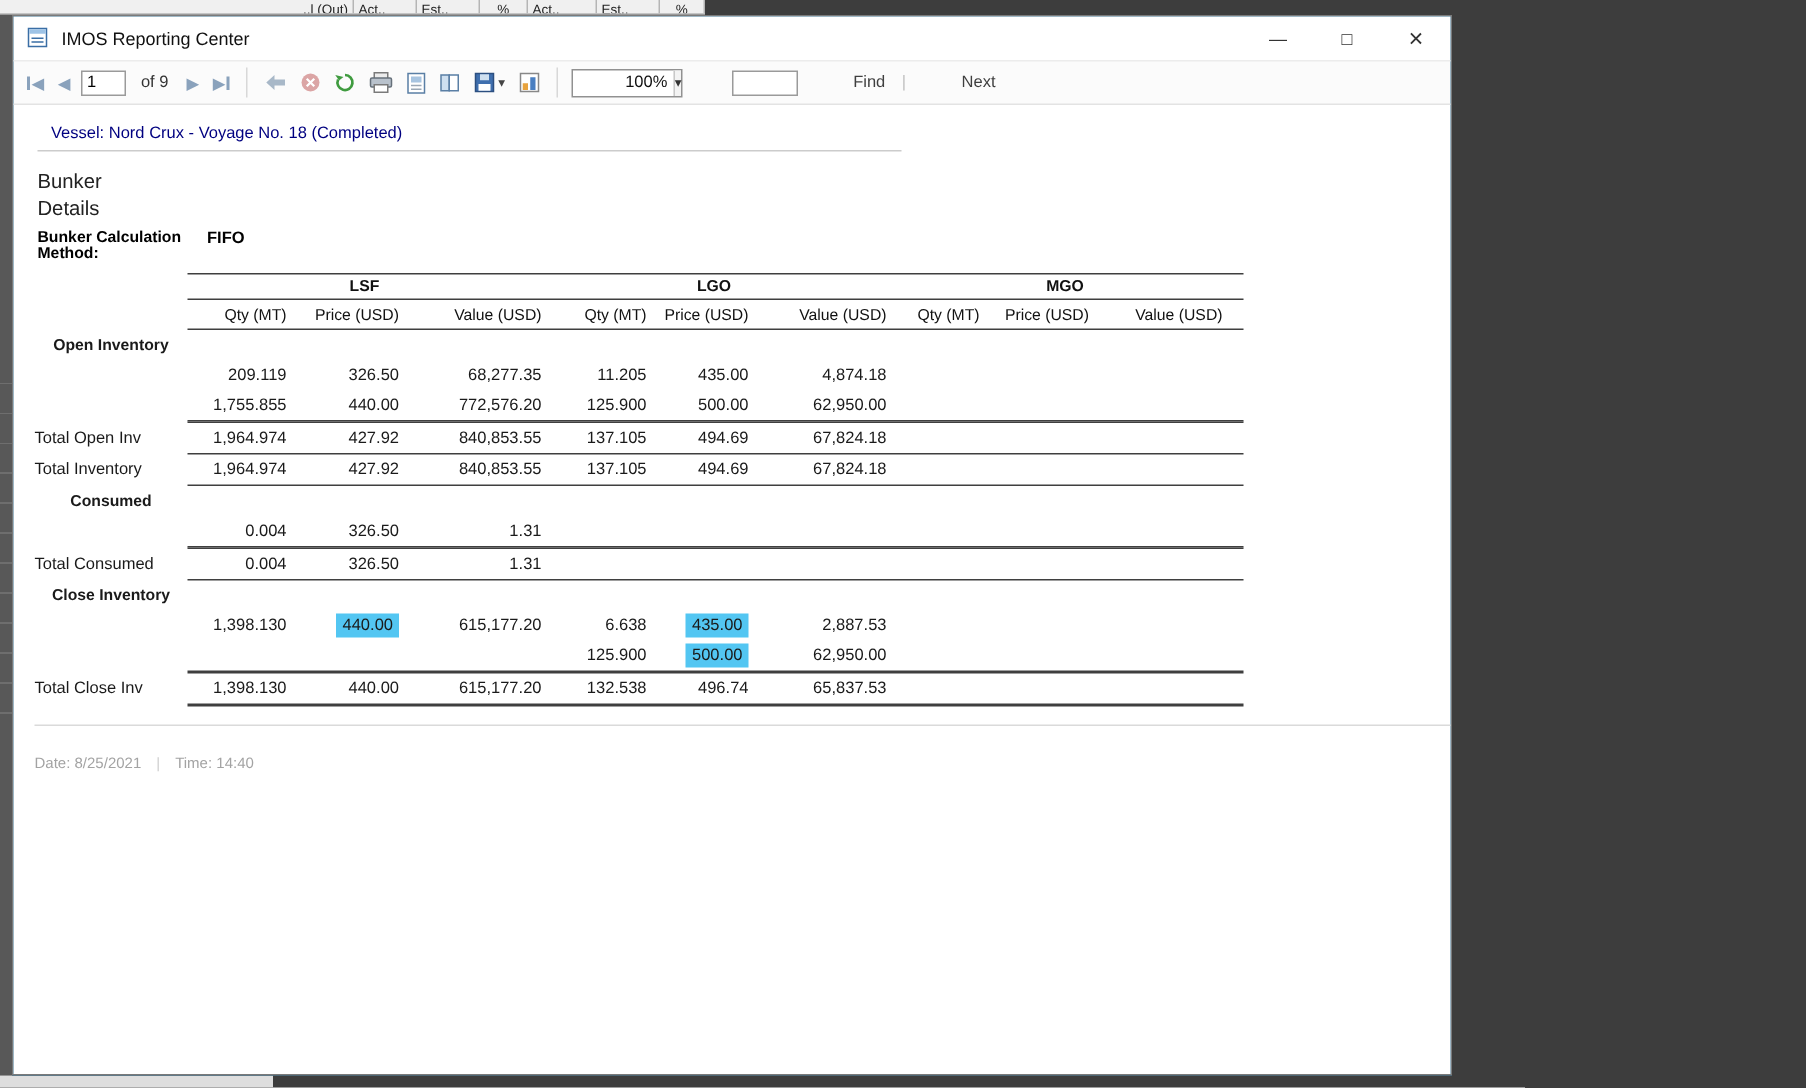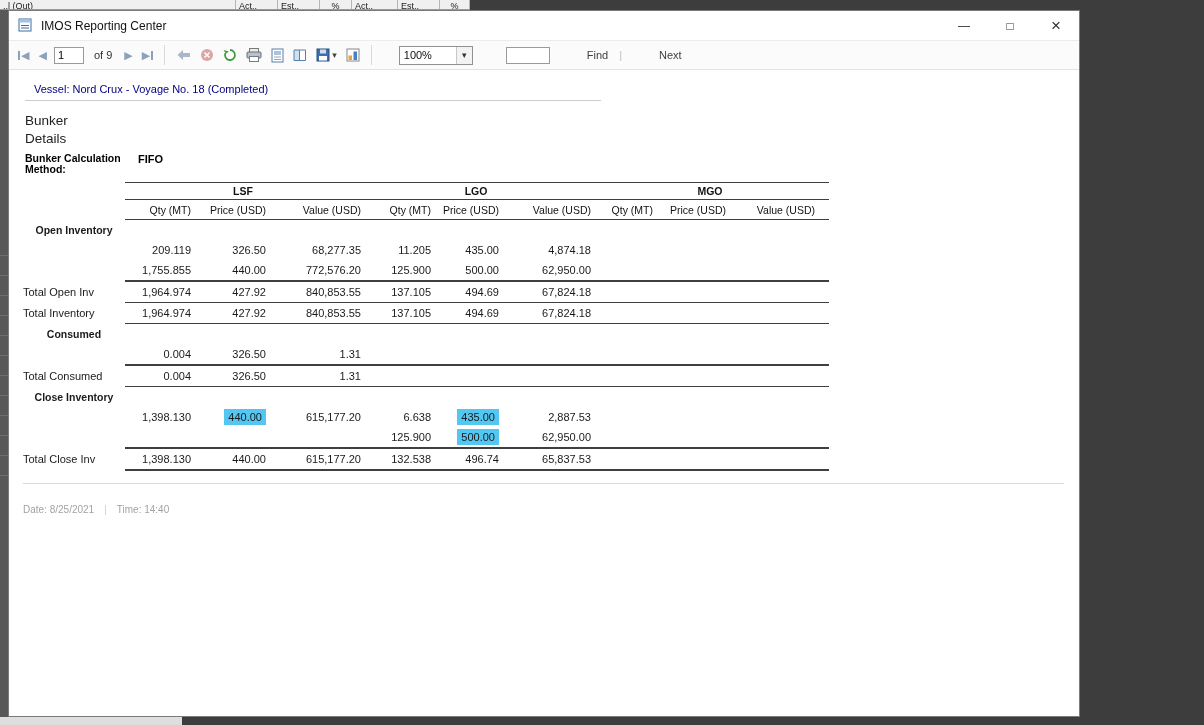--- a/index.html
+++ b/index.html
@@ -8,34 +8,34 @@
   body {
     width:1204px; height:725px; position:relative; overflow:hidden;
     background:#3d3d3d; font-family:"Liberation Sans", sans-serif;
   }
 
   
   .bg-top { position:absolute; top:0; left:0; width:470px; height:10px;
     background:#f0f0f0; display:flex; overflow:hidden; border-bottom:1px solid #9a9a9a; }
   .bg-cell { font-size:9px; line-height:12px; color:#222; border-right:1px solid #b5b5b5;
     padding:0 3px; white-space:nowrap; overflow:hidden; }
-  .bg-cell:nth-child(1){ width:236px; }
+  .bg-cell:nth-child(1){ width:236px; text-align:right; }
   .bg-cell:nth-child(2){ width:42px; }
   .bg-cell:nth-child(3){ width:42px; }
   .bg-cell:nth-child(4){ width:32px; text-align:center; }
   .bg-cell:nth-child(5){ width:46px; }
   .bg-cell:nth-child(6){ width:42px; }
   .bg-cell:nth-child(7){ width:30px; text-align:center; }
   .bg-left { position:absolute; top:10px; left:0; width:8px; height:707px; background:#585858; }
   .bg-ticks { position:absolute; top:245px; left:0; width:8px; height:235px;
     background:repeating-linear-gradient(to bottom,#6e6e6e 0 1px,transparent 1px 20px); }
   .bg-bottom { position:absolute; left:0; top:717px; width:182px; height:8px; background:#dedede; }
 
   
-  .window { position:absolute; left:8px; top:10px; width:1072px; height:707px;
+  .window { position:absolute; left:8px; top:10px; width:960px; height:707px;
     background:#0369a1; border:1px solid #7a7a7a; display:flex; flex-direction:column; }
 
   .titlebar { flex:0 0 29px; display:flex; align-items:center; padding-left:9px; background:#fff; }
   .app-icon { width:16px; height:16px; display:flex; align-items:center; }
   .title { margin-left:7px; font-size:12px; color:#111; }
   .win-controls { margin-left:auto; display:flex; height:100%; }
   .wc { width:46px; display:flex; align-items:center; justify-content:center;
     font-size:12px; color:#333; }
   .wc.close { font-size:17px; }
 
@@ -43,21 +43,21 @@
     background:#fbfbfb; border-top:1px solid #ececec; border-bottom:1px solid #e3e3e3; gap:5px; }
   .nav-ico { color:#8aa2bc; font-size:11px; display:flex; align-items:center; gap:1px; padding:0 2px; }
   .nav-ico .bar { width:2px; height:9px; background:#8aa2bc; display:inline-block; }
   .page-input { width:30px; height:17px; border:1px solid #9a9a9a; font-size:11px;
     padding:0 3px; font-family:inherit; }
   .of-label { font-size:11px; color:#333; margin:0 5px; }
   .tb-sep { width:1px; height:20px; background:#d8d8d8; margin:0 4px; }
   .ico { display:flex; align-items:center; justify-content:center; padding:0 2px; }
   .ico .dd { font-size:9px; color:#444; margin-left:2px; }
   .zoom-box { display:flex; align-items:stretch; border:1px solid #919191; height:19px;
-    width:74px; background:#fff; margin-left:18px; }
+    width:74px; background:#fff; margin-left:0;padding-left:31px; }
   .zoom-val { flex:1; font-size:11px; padding:2px 4px; color:#111; }
   .zoom-arrow { width:16px; border-left:1px solid #c8c8c8; background:#f3f3f3; font-size:9px;
     display:flex; align-items:center; justify-content:center; color:#333; }
   .find-input { width:44px; height:17px; border:1px solid #9a9a9a; margin-left:28px; font-family:inherit; }
   .link { font-size:11px; color:#3f3f3f; margin:0 6px; cursor:pointer;padding-left:26px; }
   .link-sep { color:#c0c0c0; font-size:11px; }
 
   
   .report { flex:1; background:#fff; overflow:hidden; position:relative; }
   .rpt-title { margin:15px 0 0 20px; font-size:15px; font-weight:bold; color:#000; }

